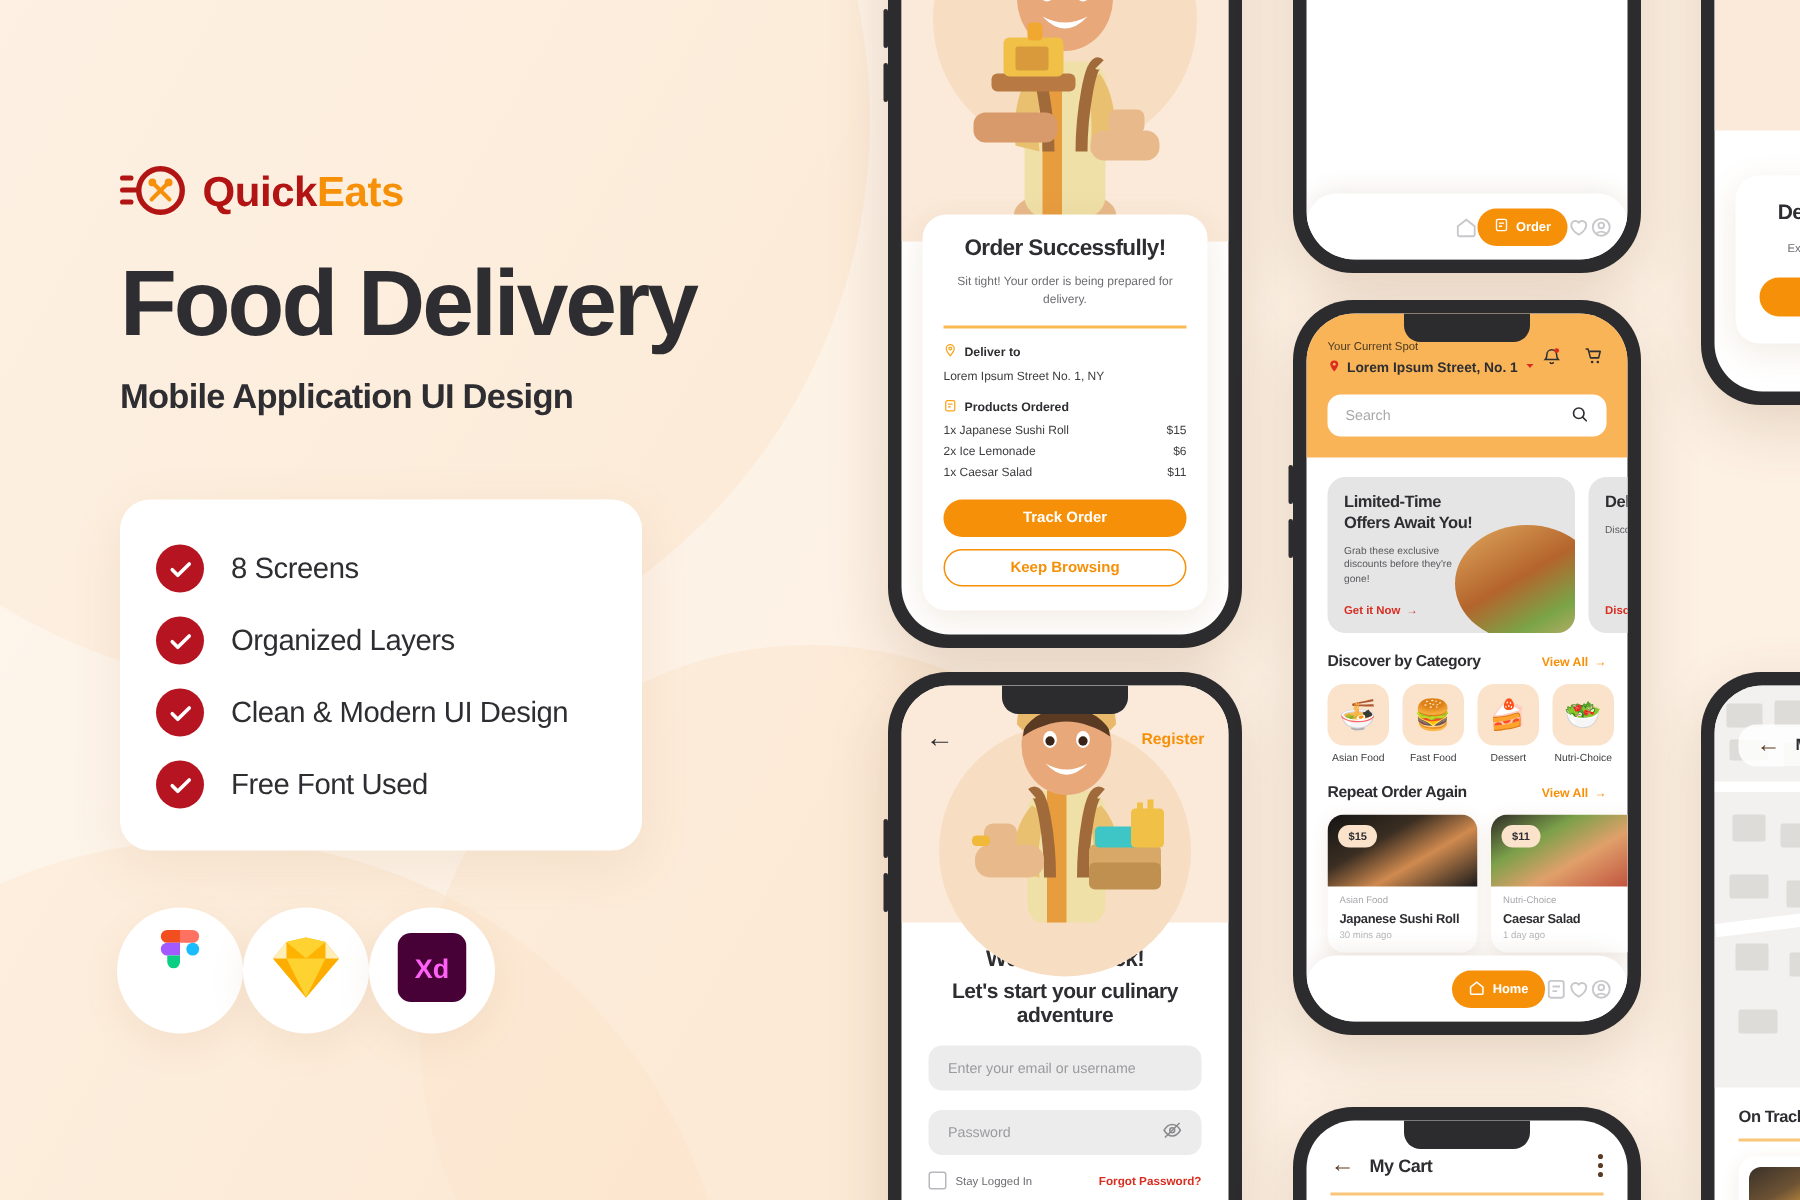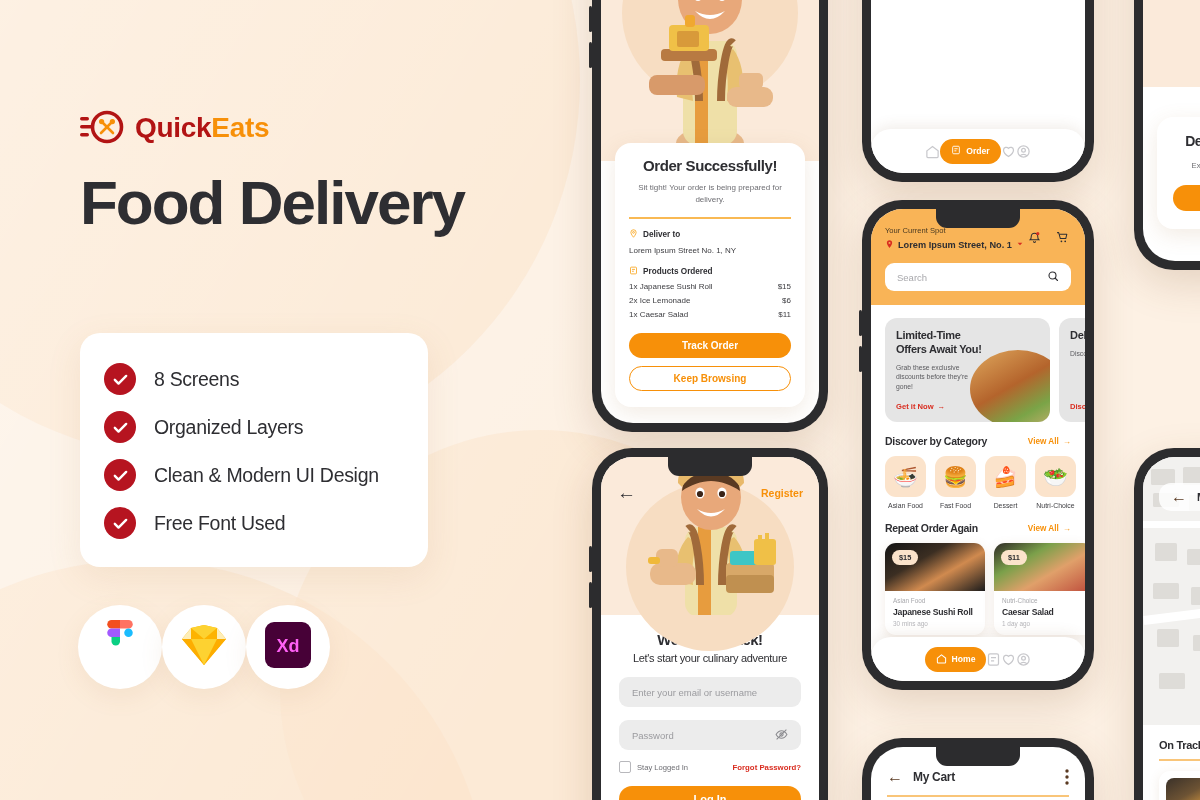--- a/index.html
+++ b/index.html
@@ -80,39 +80,39 @@
   #phone-login { left:592px; top:448px; width:236px; height:440px; }
   .log-hero { height:158px; background:#fbeada; position:relative; }
   .log-circle { position:absolute; left:50%; top:26px; transform:translateX(-50%);
                 width:168px; height:168px; border-radius:50%; background:#f7ddc2; }
   .log-top { position:absolute; top:26px; left:16px; right:16px;
              display:flex; justify-content:space-between; align-items:center; z-index:12; }
   .log-back { font-size:19px; color:#2e2e32; line-height:1; }
   .log-register { font-size:10.5px; font-weight:bold; color:#f79009; }
   .log-body { padding:16px 18px 0; text-align:center; }
   .log-h1 { font-size:15px; font-weight:bold; color:#2e2e32; letter-spacing:-.4px; }
-  .log-h2 { font-size:11px; font-weight:normal; color:#2e2e32; margin-top:4px; letter-spacing:-.3px;}
+  .log-h2 { font-size:14px; font-weight:bold; color:#2e2e32; margin-top:4px; letter-spacing:-.3px;}
   .inp { margin-top:13px; height:30px; border-radius:9px; background:#ececec;
          display:flex; align-items:center; padding:0 13px; font-size:9.5px; color:#9b9b9f;
          justify-content:space-between; }
   .log-meta { display:flex; justify-content:space-between; align-items:center; margin-top:11px; }
   .cbwrap { display:flex; align-items:center; gap:6px; }
   .cb { width:12px; height:12px; border:1.4px solid #b8b8bc; border-radius:2px; background:#fff; }
   .cb-lbl { font-size:7.6px; color:#6d6d72; }
   .forgot { font-size:7.8px; font-weight:bold; color:#d92d20; }
   .log-btn { margin-top:13px; height:26px; border-radius:13px; background:#f79009;
              color:#fff; font-size:11px; font-weight:bold;
              display:flex; align-items:center; justify-content:center; }
 
   
   #phone-orderlist { left:862px; top:-210px; width:232px; height:392px; }
   .tabbar { position:absolute; left:0; right:0; bottom:0; height:44px; background:#fff;
             border-top-left-radius:20px; border-top-right-radius:20px;
             box-shadow:0 -3px 14px rgba(120,80,40,.10);
-            display:flex; align-items:center; justify-content:center; padding:0 10px; }
+            display:flex; align-items:center; justify-content:flex-end; padding:0 10px; }
   .tab-pill { background:#f79009; color:#fff; border-radius:13px; height:25px;
               display:flex; align-items:center; gap:5px; padding:0 11px;
               font-size:8.6px; font-weight:bold; }
   .tab-ico { color:#c8c8cc; display:flex; align-items:center; }
 
   
   #phone-home { left:862px; top:200px; width:232px; height:490px; }
   .hm-top { background:#f9b457; padding:17px 14px 14px; position:relative; }
   .hm-spot-lbl { font-size:7.6px; color:#4a3a22; font-weight:500; }
   .hm-spot { display:flex; align-items:center; gap:4px; margin-top:4px;
@@ -217,20 +217,21 @@
           </g>
           <circle cx="21.6" cy="13.6" r="2.6" fill="#f79009"></circle>
           <circle cx="32.4" cy="13.6" r="2.6" fill="#f79009"></circle>
         </svg>
       </div>
       <div class="logo-text">
         <span class="q">Quick</span><span class="e">Eats</span>
       </div>
     </div>
     <div class="hero-title">Food Delivery</div>
+    <div class="hero-sub">Mobile Application UI Design</div>
   </div>
 
   <div class="feature-card">
     <div class="feature-row">
       <span class="check">
           <svg viewBox="0 0 24 24">
             <path d="M4 12.5l5.2 5.2L20 7" fill="none" stroke="#fff" stroke-width="3.4" stroke-linecap="round" stroke-linejoin="round"></path>
           </svg>
         </span>
       <span class="feature-label">8 Screens</span>

